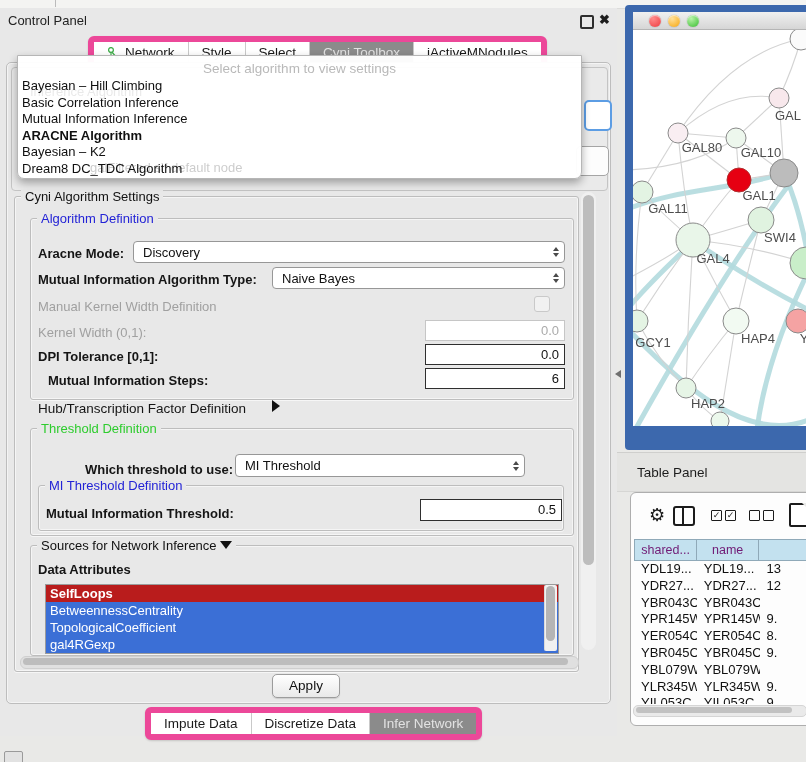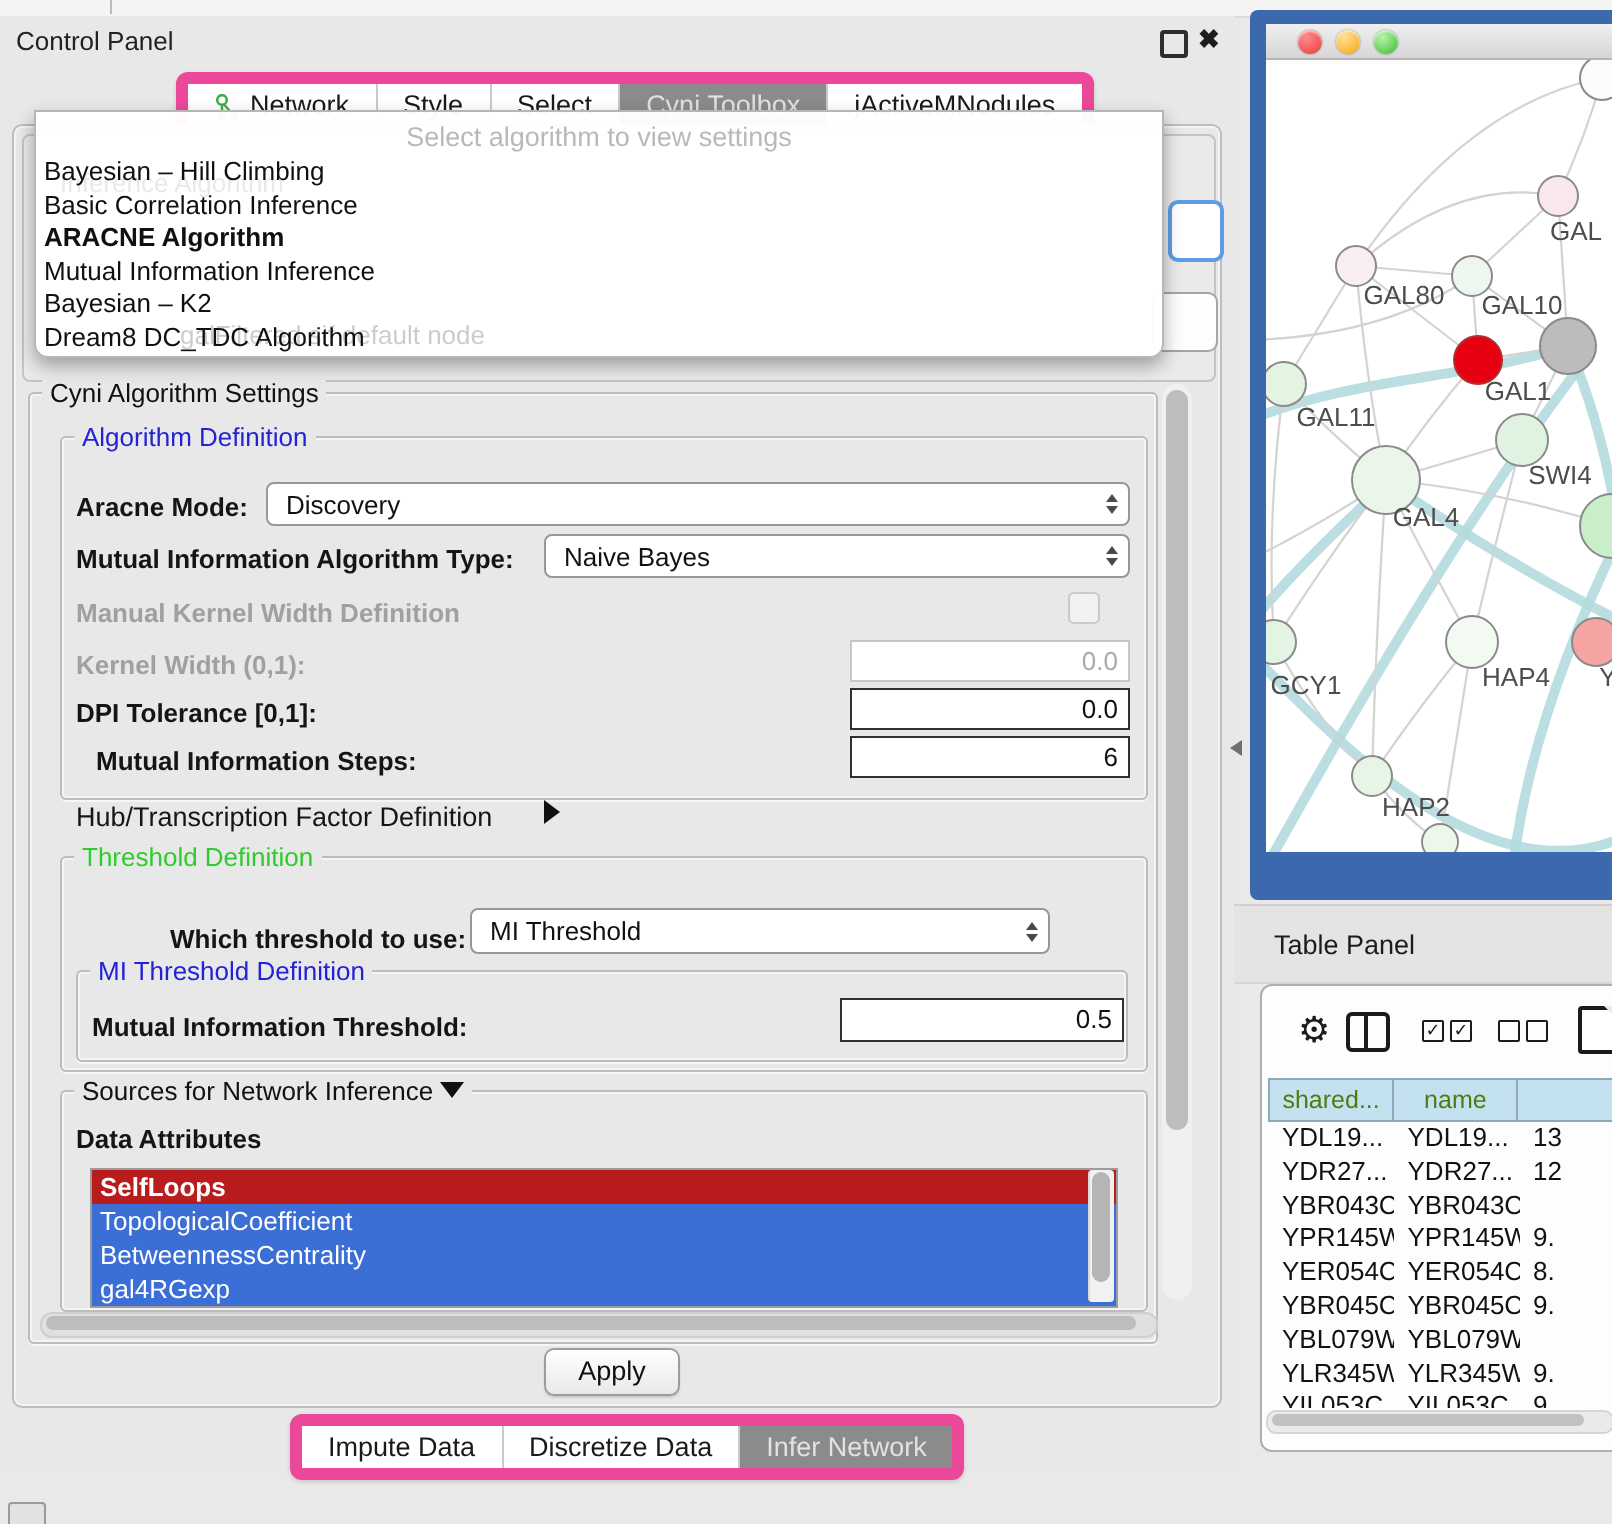--- a/index.html
+++ b/index.html
@@ -46,21 +46,21 @@
   #grp-settings{left:14px;top:196px;width:563px;height:474px;}
   #grp-algdef{left:30px;top:218px;width:542px;height:180px;}
   #grp-algdef>.legend{color:#2323d6;}
   #grp-threshold{left:30px;top:428px;width:542px;height:106px;}
   #grp-threshold>.legend{color:#2ecc2e;}
   #grp-mithr{left:38px;top:485px;width:524px;height:44px;}
   #grp-mithr>.legend{color:#2323d6;}
   #grp-sources{left:30px;top:545px;width:542px;height:109px;}
   .lbl{font-size:13px;color:#151515;white-space:nowrap;}
   .lbl.b{font-weight:bold;}
-  .lbl.dis{color:#a0a0a0;font-weight:bold;}
+  .lbl.dis{color:#a0a0a0;font-weight:normal;}
   
   .combo{background:#fff;border:1px solid #979797;border-radius:4px;font-size:13px;color:#111;
     display:flex;align-items:center;padding-left:9px;box-sizing:border-box;text-align:right;}
   .stepper{position:absolute;right:1px;top:1px;bottom:1px;width:15px;display:flex;flex-direction:column;
     align-items:center;justify-content:center;gap:2px;}
   .tri-up{width:0;height:0;border-left:3.5px solid transparent;border-right:3.5px solid transparent;border-bottom:4.5px solid #4a4a4a;}
   .tri-down{width:0;height:0;border-left:3.5px solid transparent;border-right:3.5px solid transparent;border-top:4.5px solid #4a4a4a;}
   .field{background:#fff;border:1px solid #9a9a9a;font-size:13px;color:#111;text-align:right;
     box-sizing:border-box;padding:2px 5px 0 0;}
   .field.strong{border:1px solid #2f2f2f;}
@@ -101,21 +101,21 @@
   #tp-toolbar{position:absolute;left:0;top:8px;width:100%;height:32px;}
   #icon-gear{position:absolute;left:18px;top:2px;font-size:18px;color:#1b1b1b;line-height:24px;}
   #icon-split{position:absolute;left:42px;top:5px;width:18px;height:16px;border:2px solid #1b1b1b;border-radius:3px;}
   #icon-split::after{content:"";position:absolute;left:7px;top:0;width:2px;height:16px;background:#1b1b1b;}
   .cb-pair{position:absolute;top:9px;display:flex;gap:3px;}
   .mini-cb{width:9px;height:9px;border:1.5px solid #1b1b1b;border-radius:1px;font-size:9px;line-height:9px;color:#1b1b1b;text-align:center;}
   #icon-file{position:absolute;left:158px;top:2px;width:15px;height:20px;border:2px solid #1b1b1b;border-radius:2px;background:#fff;}
   #icon-file::after{content:"";position:absolute;right:-2px;top:-2px;border-left:6px solid transparent;border-top:6px solid #e9e9e7;}
   #tp-table{position:absolute;left:3px;top:46px;width:176px;}
   .th-row{display:flex;height:22px;border:1px solid #8fa9b8;box-sizing:border-box;}
-  .th{background:#c3e1ef;font-size:12.5px;color:#4d7c0f;text-align:center;line-height:20px;border-right:1px solid #8fa9b8;box-sizing:border-box;overflow:hidden;white-space:nowrap;}
+  .th{background:#c3e1ef;font-size:12.5px;color:#701a75;text-align:center;line-height:20px;border-right:1px solid #8fa9b8;box-sizing:border-box;overflow:hidden;white-space:nowrap;}
   .rows{position:absolute;left:0;top:22px;width:176px;height:143px;overflow:hidden;}
   .tr{display:flex;height:16.8px;}
   .td{font-size:13px;color:#111;line-height:16.5px;padding-left:7px;box-sizing:border-box;overflow:hidden;white-space:nowrap;}
   #tp-hsb{position:absolute;left:2px;top:212px;width:172px;height:10px;background:#eaeaea;border-radius:5px;border:1px solid #d5d5d5;}
   #tp-hsb .thumb{position:absolute;left:2px;top:1px;width:156px;height:6px;background:#c2c2c2;border-radius:4px;}
   
   #net-icon{display:inline-block;width:13px;height:14px;position:relative;}
 </style>
 </head>
 <body>
@@ -211,22 +211,22 @@
 </div>
 <div class="abs lbl b" style="left:46px;top:506px;">Mutual Information Threshold:</div>
 <div class="abs field strong" style="left:420px;top:499px;width:142px;height:22px;">0.5</div>
 
 <div class="abs group" id="grp-sources">
   <span class="legend"><span>Sources for Network Inference</span> <span class="tri-dn" style="vertical-align:1px;"></span></span>
 </div>
 <div class="abs lbl b" style="left:38px;top:562px;">Data Attributes</div>
 <div class="abs" id="attr-list">
     <div class="attr-item" style="background: #b91c1c; font-weight: bold;">SelfLoops</div>
+    <div class="attr-item" style="background: rgb(59, 111, 214);">BetweennessCentrality</div>
     <div class="attr-item" style="background: rgb(59, 111, 214);">TopologicalCoefficient</div>
-    <div class="attr-item" style="background: rgb(59, 111, 214);">BetweennessCentrality</div>
     <div class="attr-item" style="background: rgb(59, 111, 214);">gal4RGexp</div>
   </div>
 <div class="abs" id="attr-vsb">
     <span class="thumb"></span>
   </div>
 
 <div class="abs" id="set-vsb">
     <span class="thumb"></span>
   </div>
 <div class="abs" id="set-hsb">
@@ -247,22 +247,22 @@
     </div>
 </div>
 
 <div class="abs" id="algo-dropdown">
   <div class="abs ghost" id="ghost-top">Inference Algorithm</div>
   <div class="abs ghost" id="ghost-bottom">galFiltered.sif default node</div>
   <div class="abs" id="algo-placeholder">Select algorithm to view settings</div>
   <div class="abs" id="algo-items">
       <div class="algo-item">Bayesian – Hill Climbing</div>
       <div class="algo-item">Basic Correlation Inference</div>
+      <div class="algo-item">Mutual Information Inference</div>
       <div class="algo-item selected">ARACNE Algorithm</div>
-      <div class="algo-item">Mutual Information Inference</div>
       <div class="algo-item">Bayesian – K2</div>
       <div class="algo-item">Dream8 DC_TDC Algorithm</div>
     </div>
 </div>
 
 <div class="abs" id="cursor"></div>
 
 <div class="abs" id="grip"></div>
 
 <div class="abs" id="net-window">

